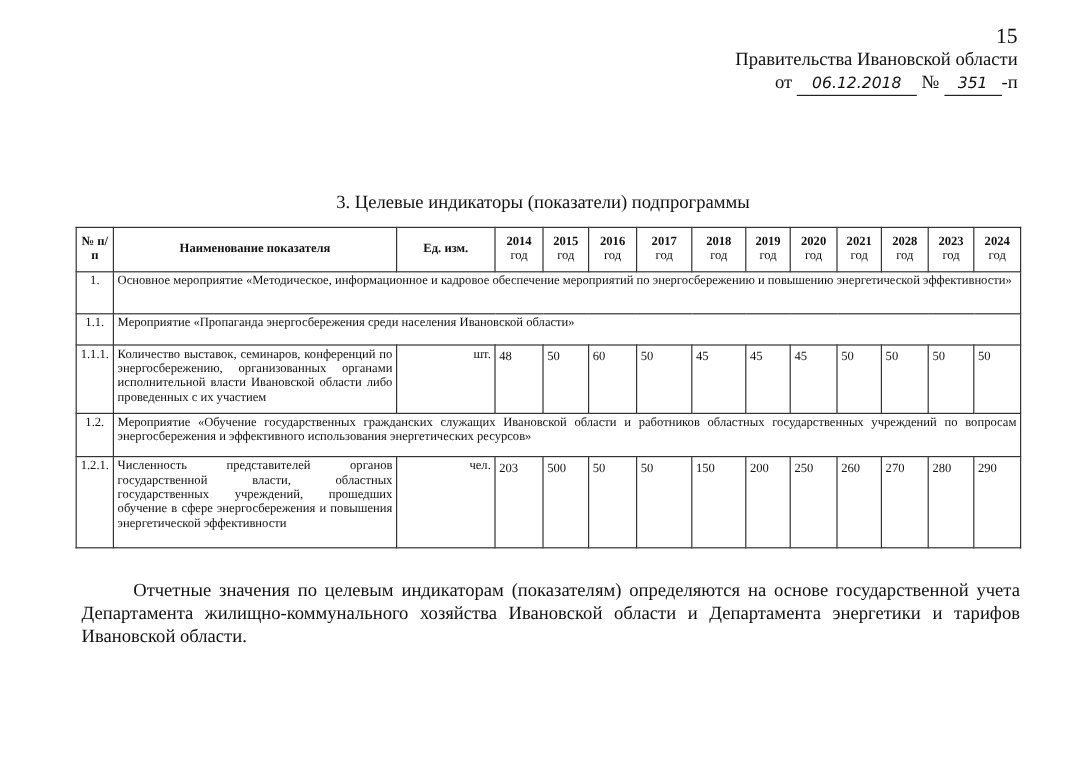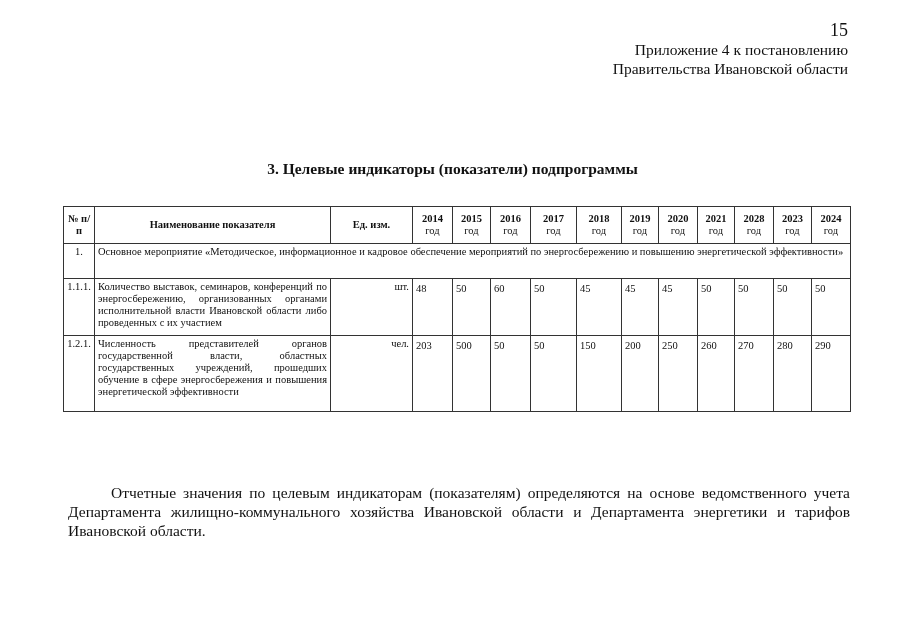--- a/index.html
+++ b/index.html
@@ -5,42 +5,47 @@
   html, body { margin: 0; padding: 0; background: #ffffff; }
   body { width: 905px; height: 640px; position: relative; overflow: hidden;
          font-family: "Liberation Serif", "DejaVu Serif", serif; color: #111; }
   .page-num { position: absolute; top: 20px; right: 57px; font-size: 18px; }
   .header-block { position: absolute; top: 40px; right: 57px; text-align: right; font-size: 15.5px; line-height: 19px; }
   .sig-line { display: inline-block; border-bottom: 1px solid #222; font-family: "DejaVu Sans", sans-serif;
               font-style: italic; font-size: 13px; padding: 0 4px; text-align: center; }
   .sig-date { width: 92px; }
   .sig-num { width: 40px; }
   .title { position: absolute; top: 160px; left: 0; width: 905px; text-align: center;
-           font-weight: bold; font-size: 15.5px; }
-  table.ind { position: absolute; top: 206px; left: 63px; border-collapse: collapse;
+           font-weight: normal; font-size: 15.5px; }
+  table.ind { position: absolute; top: 189px; left: 63px; border-collapse: collapse;
               font-size: 10.5px; line-height: 12px; }
   table.ind td, table.ind th { border: 1px solid #333; padding: 2px 3px; vertical-align: top; }
   table.ind th { font-weight: bold; text-align: center; vertical-align: middle; font-size: 10.5px; }
   .c-num { text-align: center; }
   .c-name { text-align: justify; }
   .c-unit { text-align: right; }
   .c-val { text-align: left; padding-top: 4px !important; }
   .section-text { text-align: justify; }
   .footer-text { position: absolute; top: 483px; left: 68px; width: 782px; font-size: 15.5px;
                  line-height: 19px; text-align: justify; }
   .footer-text .indent { display: inline-block; width: 43px; }
 </style>
 </head>
 <body>
 
 <div class="page-num">15</div>
 
 <div class="header-block">
-  <div>Приложение 4 к постановлению</div>
   <div>Правительства Ивановской области</div>
+  <div>
+    <span>от</span>
+    <span class="sig-line sig-date">06.12.2018</span>
+    <span>№</span>
+    <span class="sig-line sig-num">351</span><span>-п</span>
+  </div>
 </div>
 
 <div class="title">3. Целевые индикаторы (показатели) подпрограммы</div>
 
 <table class="ind">
   <colgroup>
     <col style="width:31px">
       <col style="width:236px">
       <col style="width:82px">
     <col style="width:40px">
@@ -104,51 +109,59 @@
           <div>2024</div>
           <div style="font-weight:normal">год</div>
         </th>
   </tr>
 
   <tr style="height:35px">
     <td class="c-num">1.</td>
     <td colspan="13" class="section-text">Основное мероприятие «Методическое, информационное и кадровое обеспечение мероприятий по энергосбережению и повышению энергетической эффективности»</td>
   </tr>
 
+  <tr style="height:26px">
+    <td class="c-num">1.1.</td>
+    <td colspan="13" class="section-text">Мероприятие «Пропаганда энергосбережения среди населения Ивановской области»</td>
+  </tr>
 
   <tr style="height:57px">
     <td class="c-num">1.1.1.</td>
     <td class="c-name">Количество выставок, семинаров, конференций по энергосбережению, организованных органами исполнительной власти Ивановской области либо проведенных с их участием</td>
     <td class="c-unit">шт.</td>
     <td class="c-val">48</td>
     <td class="c-val">50</td>
     <td class="c-val">60</td>
     <td class="c-val">50</td>
     <td class="c-val">45</td>
     <td class="c-val">45</td>
     <td class="c-val">45</td>
     <td class="c-val">50</td>
     <td class="c-val">50</td>
     <td class="c-val">50</td>
     <td class="c-val">50</td>
   </tr>
 
+  <tr style="height:36px">
+    <td class="c-num">1.2.</td>
+    <td colspan="13" class="section-text">Мероприятие «Обучение государственных гражданских служащих Ивановской области и работников областных государственных учреждений по вопросам энергосбережения и эффективного использования энергетических ресурсов»</td>
+  </tr>
 
   <tr style="height:76px">
     <td class="c-num">1.2.1.</td>
     <td class="c-name">Численность представителей органов государственной власти, областных государственных учреждений, прошедших обучение в сфере энергосбережения и повышения энергетической эффективности</td>
     <td class="c-unit">чел.</td>
     <td class="c-val">203</td>
     <td class="c-val">500</td>
     <td class="c-val">50</td>
     <td class="c-val">50</td>
     <td class="c-val">150</td>
     <td class="c-val">200</td>
     <td class="c-val">250</td>
     <td class="c-val">260</td>
     <td class="c-val">270</td>
     <td class="c-val">280</td>
     <td class="c-val">290</td>
   </tr>
 </tbody>
   </table>
 
-<div class="footer-text"><span class="indent"></span><span>Отчетные значения по целевым индикаторам (показателям) определяются на основе ведомственного учета Департамента жилищно-коммунального хозяйства Ивановской области и Департамента энергетики и тарифов Ивановской области.</span></div>
+<div class="footer-text"><span class="indent"></span><span>Отчетные значения по целевым индикаторам (показателям) определяются на основе государственной учета Департамента жилищно-коммунального хозяйства Ивановской области и Департамента энергетики и тарифов Ивановской области.</span></div>
 
 </body></html>

